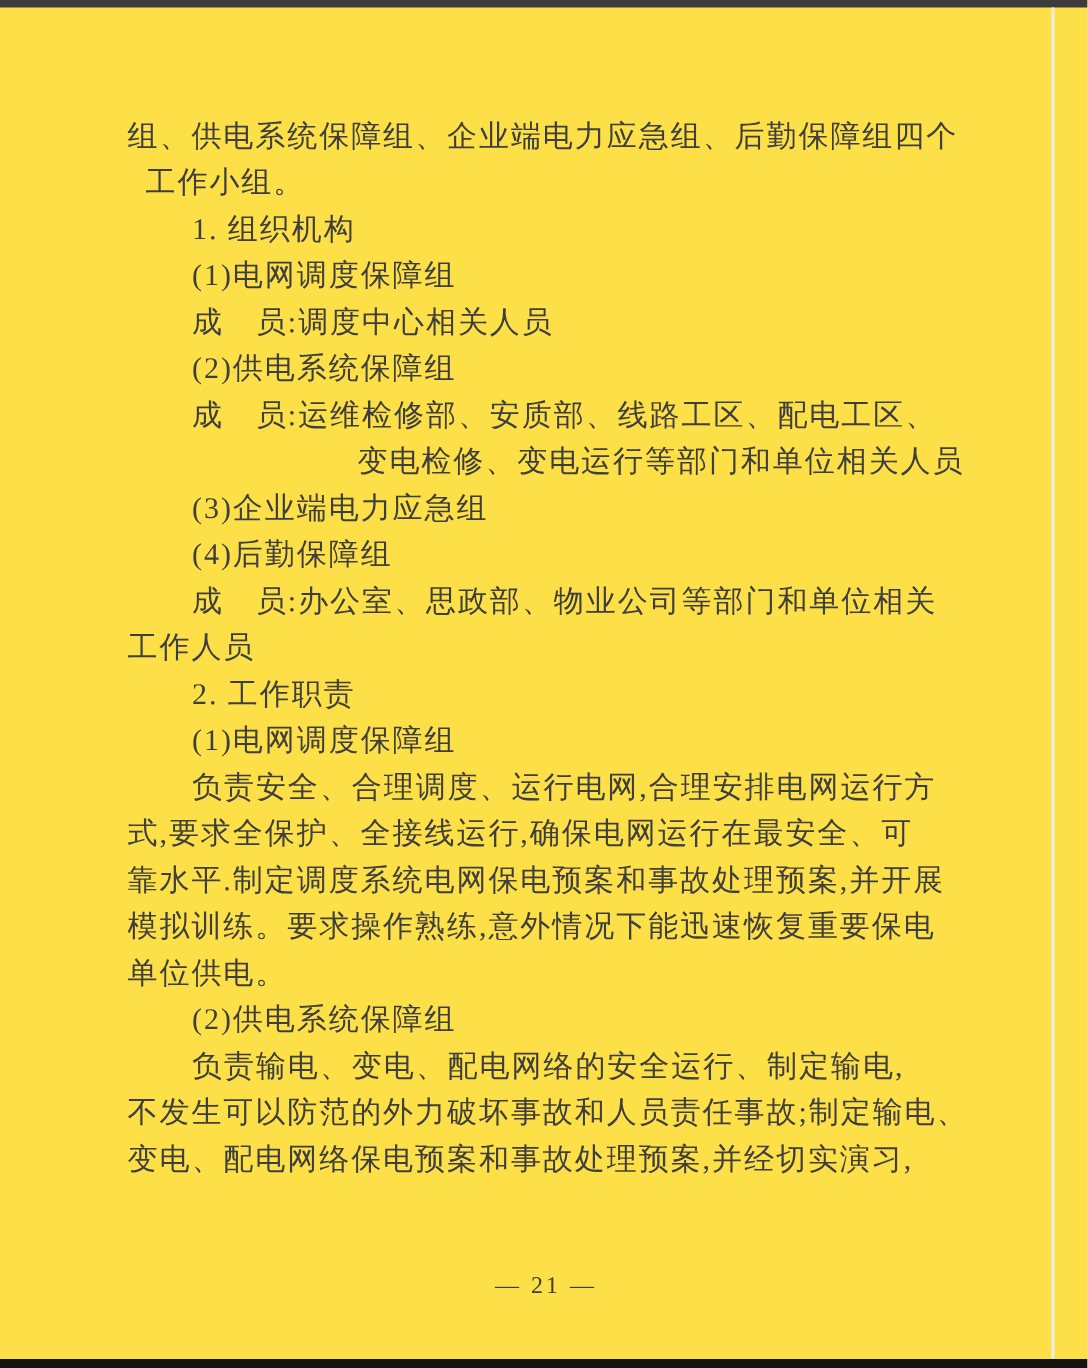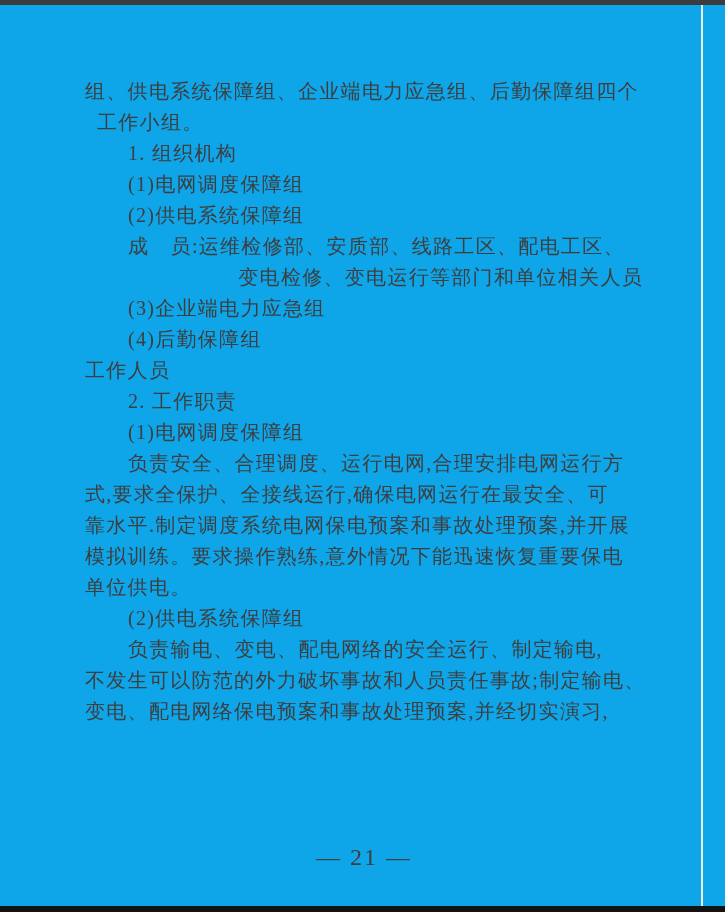--- a/index.html
+++ b/index.html
@@ -59,41 +59,43 @@
   }
   .line.indent {
     padding-left: 43px;
   }
   .footer {
     position: absolute;
     left: 85px;
     top: 842px;
     width: 558px;
     text-align: center;
-    font-size: 24px;
+    font-size: 16px;
     line-height: 31px;
     letter-spacing: 2px;
     color: #3e3e3e;
   }
 </style>
 </head>
 <body>
 
-<div class="page" style="background: #0ea5e9;">
+<div class="page" style="background: #fde047;">
   <div class="scan-edge-top" style="background: rgb(60, 60, 62);"></div>
   <div class="content" id="document-body">
       <div class="line" style="color: rgb(62, 62, 62);">组、供电系统保障组、企业端电力应急组、后勤保障组四个</div>
       <div class="line" style="color: rgb(62, 62, 62); margin-left: 12px;">工作小组。</div>
       <div class="line indent" style="color: rgb(62, 62, 62);">1. 组织机构</div>
       <div class="line indent" style="color: rgb(62, 62, 62);">(1)电网调度保障组</div>
+      <div class="line indent" style="color: rgb(62, 62, 62);">成　员:调度中心相关人员</div>
       <div class="line indent" style="color: rgb(62, 62, 62);">(2)供电系统保障组</div>
       <div class="line indent" style="color: rgb(62, 62, 62);">成　员:运维检修部、安质部、线路工区、配电工区、</div>
       <div class="line" style="color: rgb(62, 62, 62); text-align: right;">变电检修、变电运行等部门和单位相关人员</div>
       <div class="line indent" style="color: rgb(62, 62, 62);">(3)企业端电力应急组</div>
       <div class="line indent" style="color: rgb(62, 62, 62);">(4)后勤保障组</div>
+      <div class="line indent" style="color: rgb(62, 62, 62);">成　员:办公室、思政部、物业公司等部门和单位相关</div>
       <div class="line" style="color: rgb(62, 62, 62);">工作人员</div>
       <div class="line indent" style="color: rgb(62, 62, 62);">2. 工作职责</div>
       <div class="line indent" style="color: rgb(62, 62, 62);">(1)电网调度保障组</div>
       <div class="line indent" style="color: rgb(62, 62, 62);">负责安全、合理调度、运行电网,合理安排电网运行方</div>
       <div class="line" style="color: rgb(62, 62, 62);">式,要求全保护、全接线运行,确保电网运行在最安全、可</div>
       <div class="line" style="color: rgb(62, 62, 62);">靠水平.制定调度系统电网保电预案和事故处理预案,并开展</div>
       <div class="line" style="color: rgb(62, 62, 62);">模拟训练。要求操作熟练,意外情况下能迅速恢复重要保电</div>
       <div class="line" style="color: rgb(62, 62, 62);">单位供电。</div>
       <div class="line indent" style="color: rgb(62, 62, 62);">(2)供电系统保障组</div>
       <div class="line indent" style="color: rgb(62, 62, 62);">负责输电、变电、配电网络的安全运行、制定输电,</div>

